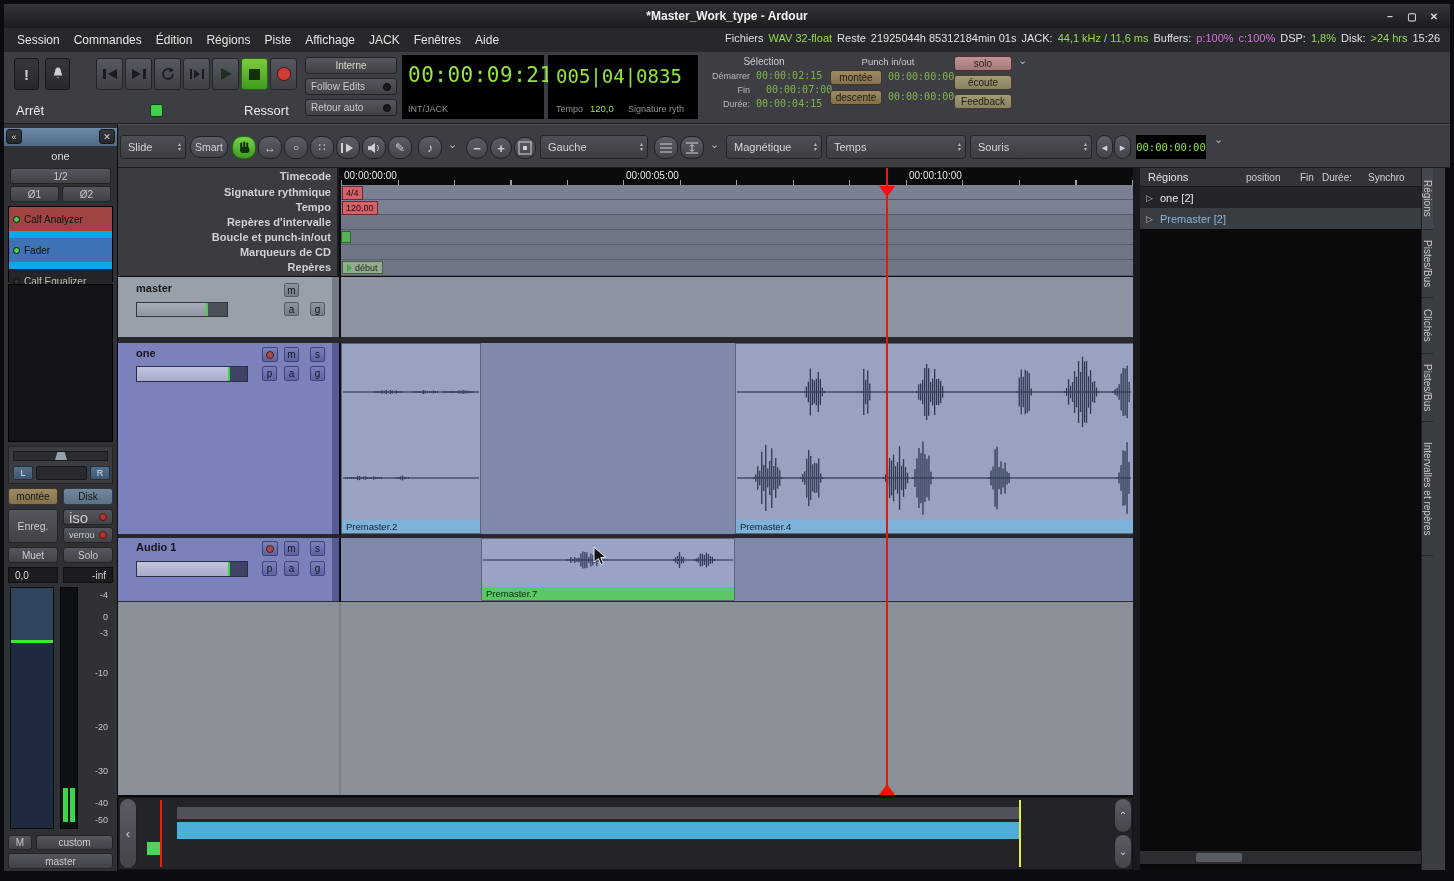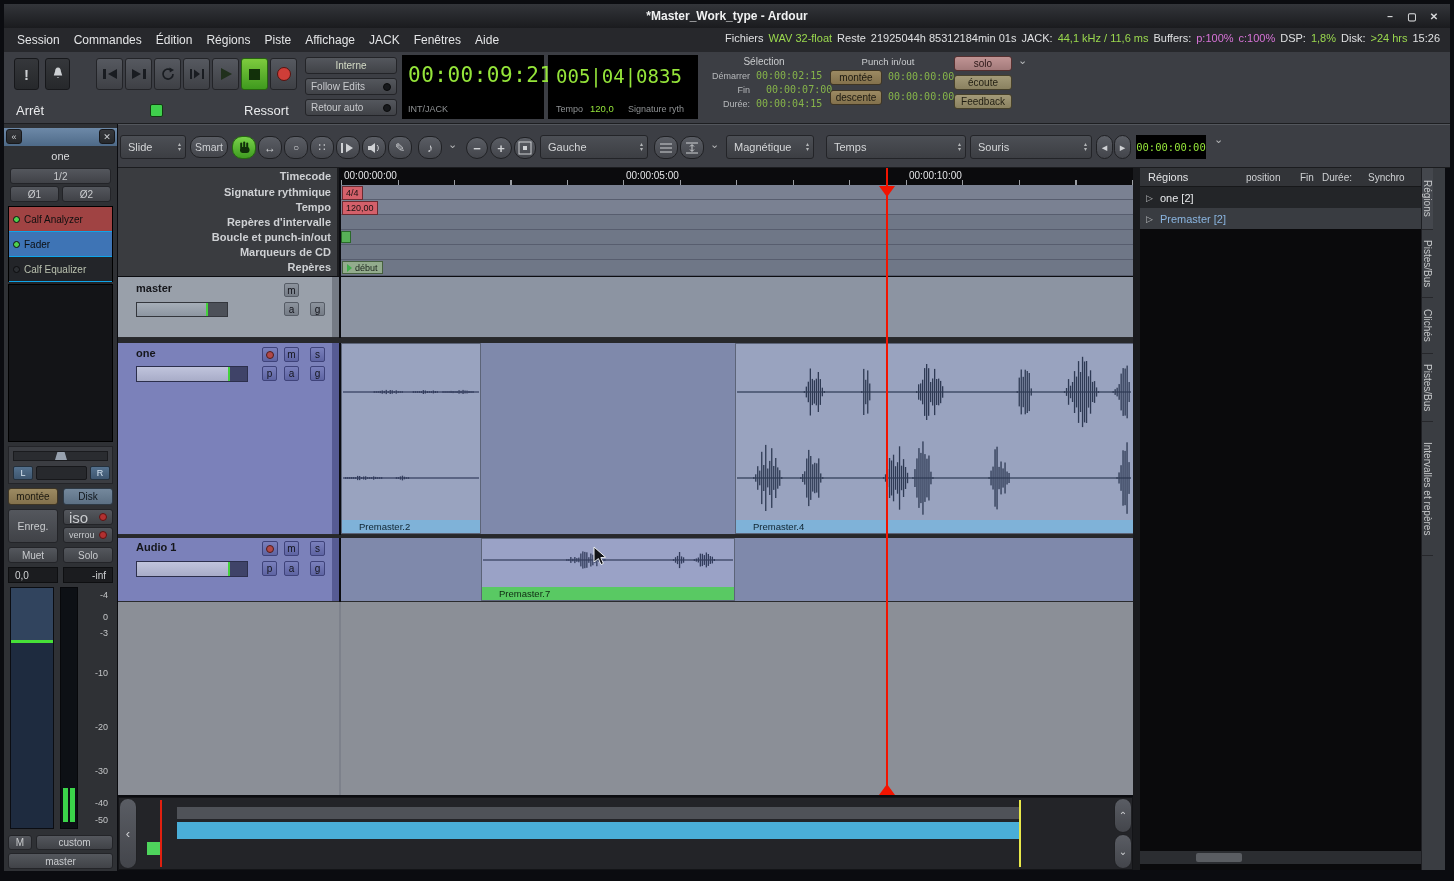--- a/index.html
+++ b/index.html
@@ -24,23 +24,23 @@
 .toolbtn.active{background:linear-gradient(#79d24a,#3f9c20);border:1px solid #256a10}
 .sbtn{background:linear-gradient(#54575d,#404247);border:1px solid #232428;border-radius:3px;color:#c9cbce;display:flex;align-items:center;justify-content:center;font-size:10px}
 .led{width:8px;height:8px;border-radius:50%;background:#17191c;border:1px solid #0a0b0c}
 .led.red{background:#b23030;border-color:#5c1212}
 .rlabel{color:#cfd1d4;font-size:11px;font-weight:bold;text-align:right;padding-right:6px;line-height:15px}
 .lane{border-bottom:1px solid #575d6e}
 .tag{font-size:9px;color:#1a1212;border:1px solid #6a2a30;background:#d4606a;padding:0 3px;line-height:12px}
 .hbtn{border:1px solid #3f437a;background:linear-gradient(#7a80bc,#5e64a2);color:#13141b;font-size:10px;display:flex;align-items:center;justify-content:center;border-radius:2px}
 .mbtn{border:1px solid #565c66;background:linear-gradient(#8c939d,#767d87);color:#13141b;font-size:10px;display:flex;align-items:center;justify-content:center;border-radius:2px}
 .trackname{font-size:11px;color:#15161b;font-weight:bold}
-.regionbar{position:absolute;left:0;right:0;bottom:0;height:13px;font-size:9.5px;color:#0e2430;padding-left:17px;line-height:13px}
+.regionbar{position:absolute;left:0;right:0;bottom:0;height:13px;font-size:9.5px;color:#0e2430;padding-left:4px;line-height:13px}
 .vtab{writing-mode:vertical-rl;color:#c6c8ca;font-size:10px;display:flex;align-items:center;justify-content:center;border-bottom:1px solid #26272b;background:#3a3d42}
-.proc{font-size:10px;display:flex;align-items:center;gap:4px;padding:12px 4px;height:18px;border-bottom:1px solid #0ea5e9}
+.proc{font-size:10px;display:flex;align-items:center;gap:4px;padding:12px 4px;height:18px;border-bottom:7px solid #0ea5e9}
 .dot{width:7px;height:7px;border-radius:50%;border:1px solid #0c0d0f}
 .mono{font-family:"DejaVu Sans Mono",monospace}
 .panrow{font-size:9px;color:#d6e4f0;display:flex;align-items:center;justify-content:center;background:linear-gradient(#54718e,#3e566f);border:1px solid #24303c;border-radius:2px}
 </style>
 </head>
 <body>
 
 <div class="app">
 
   <div class="abs titlebar" style="left:4px;top:4px;width:1446px;height:24px">
@@ -262,21 +262,21 @@
           <g stroke="#cfd1d4">
             <line x1="2" y1="2" x2="14" y2="2"></line>
             <line x1="2" y1="12" x2="14" y2="12"></line>
             <line x1="8" y1="4" x2="8" y2="10"></line>
             <path d="M6 5.5 L8 3.5 L10 5.5 M6 8.5 L8 10.5 L10 8.5" fill="none"></path>
           </g>
         </svg>
     </div>
     <span class="abs" style="left:592px;top:13px;color:#b4b6b8;font-size:11px">⌄</span>
 
-    <div class="abs combo" style="left:608px;top:10px;width:88px;height:24px">
+    <div class="abs combo" style="left:608px;top:10px;width:96px;height:24px">
       <span>Magnétique</span>
       <span class="spin">
           <span>▴</span>
           <span>▾</span>
         </span>
     </div>
     <div class="abs combo" style="left:708px;top:10px;width:140px;height:24px">
       <span>Temps</span>
       <span class="spin">
           <span>▴</span>

